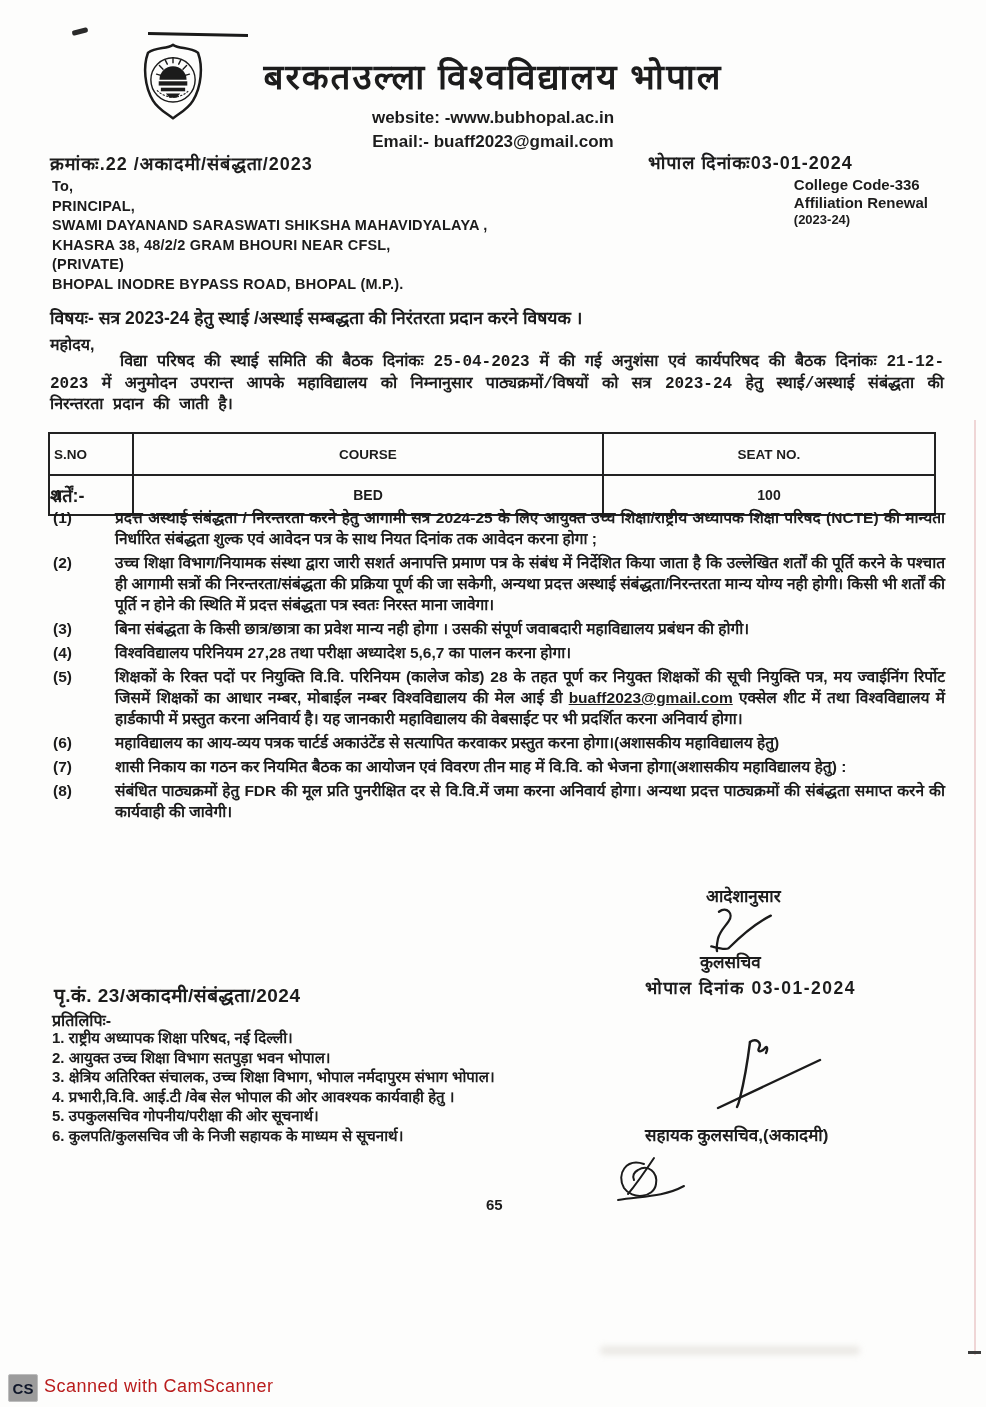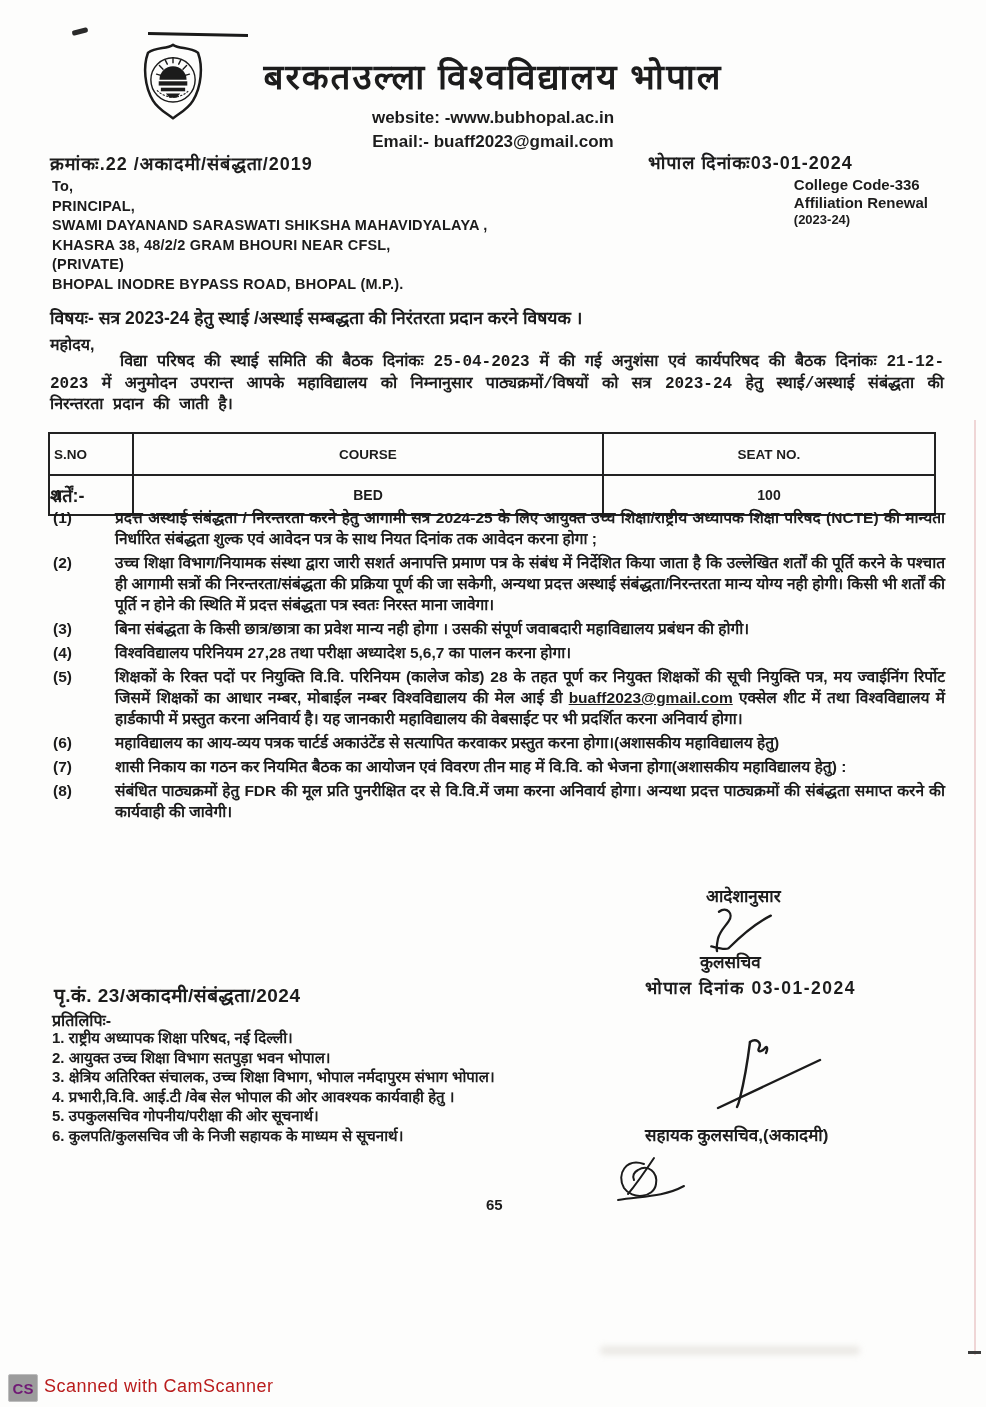--- a/index.html
+++ b/index.html
@@ -71,21 +71,21 @@
   .art-topline{left:148px;top:33px;width:100px;height:3px;background:#1a1a1a;transform:rotate(1.2deg);}
   .art-blob{left:72px;top:29px;width:16px;height:5px;background:#2a2a2a;transform:rotate(-14deg);border-radius:2px;}
   .art-edge{left:974px;top:420px;width:2px;height:935px;background:#eccfcf;opacity:.85;}
   .art-dash{left:968px;top:1351px;width:13px;height:3px;background:#3c3c3c;}
   .art-smudge{left:600px;top:1346px;width:260px;height:9px;background:rgba(175,165,150,.22);filter:blur(3px);border-radius:4px;}
 
   
   .cs-box{
     left:8px;top:1374px;width:28px;height:26px;
     background:#9c9c9c;border:1px solid #bdbdbd;border-radius:2px;
-    color:#701a75;font-size:15px;font-weight:700;
+    color:#0f172a;font-size:15px;font-weight:700;
     display:flex;align-items:center;justify-content:center;
   }
   .cs-text{left:44px;top:1376px;font-size:18px;color:#b91c1c;letter-spacing:.5px;}
 
   svg .ink{stroke:#1b1b1b;fill:none;stroke-linecap:round;stroke-linejoin:round;}
 </style>
 </head>
 <body>
 
 <div class="page">
@@ -106,21 +106,21 @@
       <rect x="33" y="64" width="34" height="5" fill="#1b1b1b"></rect>
       <path d="M40 72 L60 72 L55 78 L45 78 Z" fill="#1b1b1b"></path>
       <path class="ink" stroke-width="1.5" stroke-dasharray="2 3" d="M28 68 A31 31 0 0 0 72 68"></path>
     </svg>
   </div>
 
   <div class="abs hi center title">बरकतउल्ला विश्वविद्यालय भोपाल</div>
   <div class="abs center weblink">website: -www.bubhopal.ac.in</div>
   <div class="abs center email">Email:- buaff2023@gmail.com</div>
 
-  <div class="abs hi refno">क्रमांकः.22  /अकादमी/संबंद्धता/2019</div>
+  <div class="abs hi refno">क्रमांकः.22  /अकादमी/संबंद्धता/2023</div>
   <div class="abs hi placedate">भोपाल दिनांकः03-01-2024</div>
 
   <div class="abs recipient">
     <div>To,</div>
     <div>PRINCIPAL,</div>
     <div>SWAMI DAYANAND SARASWATI SHIKSHA MAHAVIDYALAYA ,</div>
     <div>KHASRA 38, 48/2/2 GRAM BHOURI NEAR CFSL,</div>
     <div>(PRIVATE)</div>
     <div>BHOPAL INODRE BYPASS ROAD, BHOPAL (M.P.).</div>
   </div>

